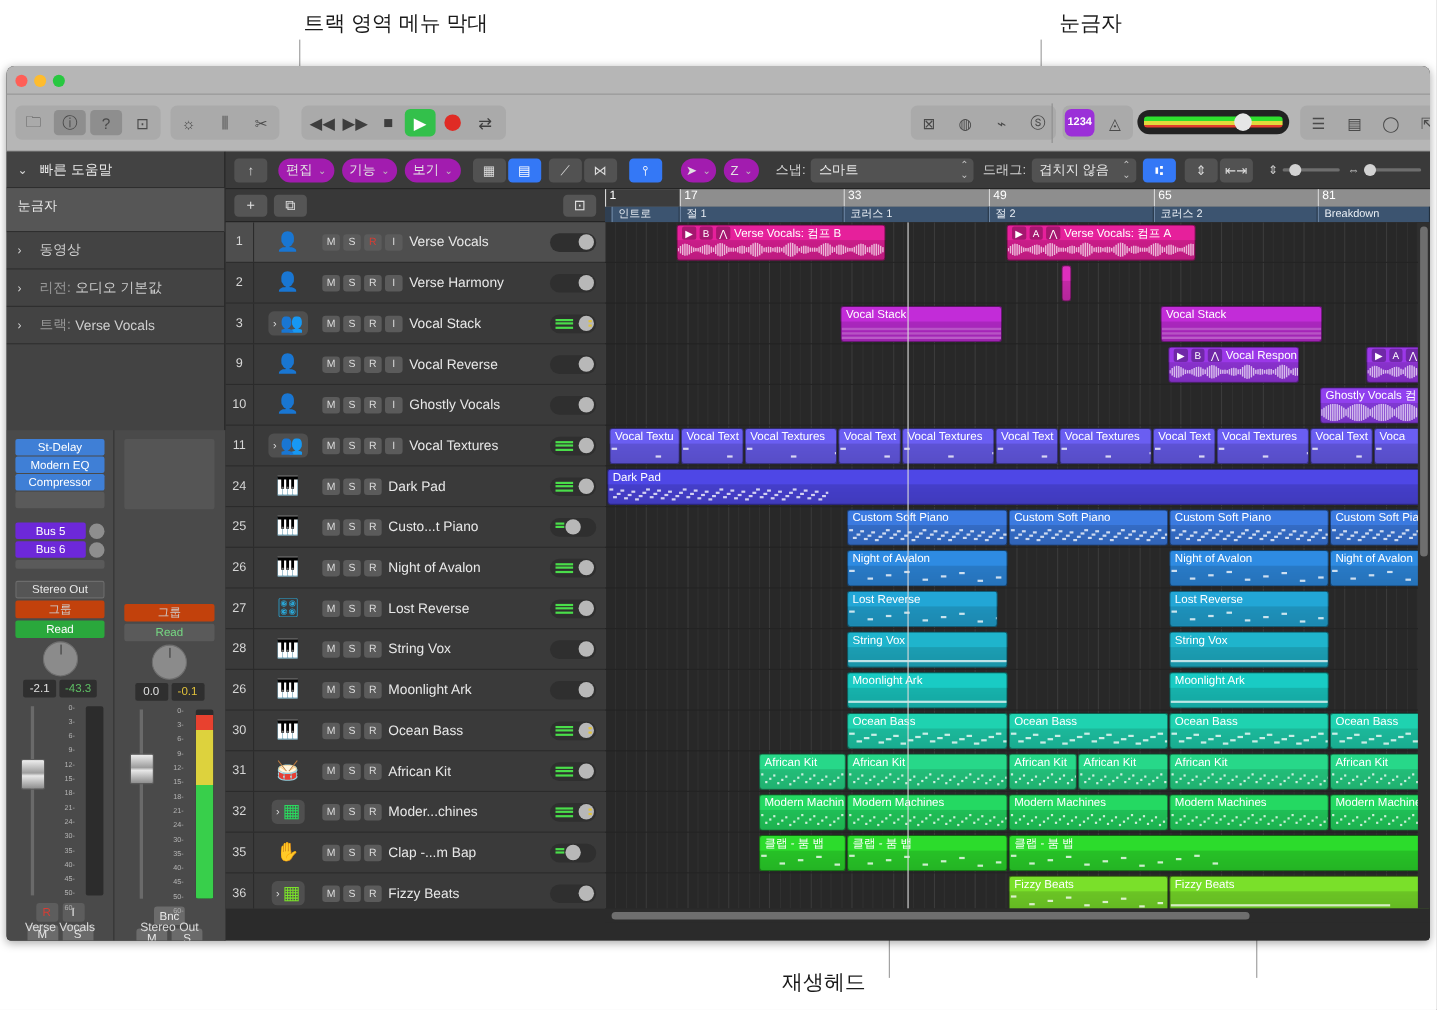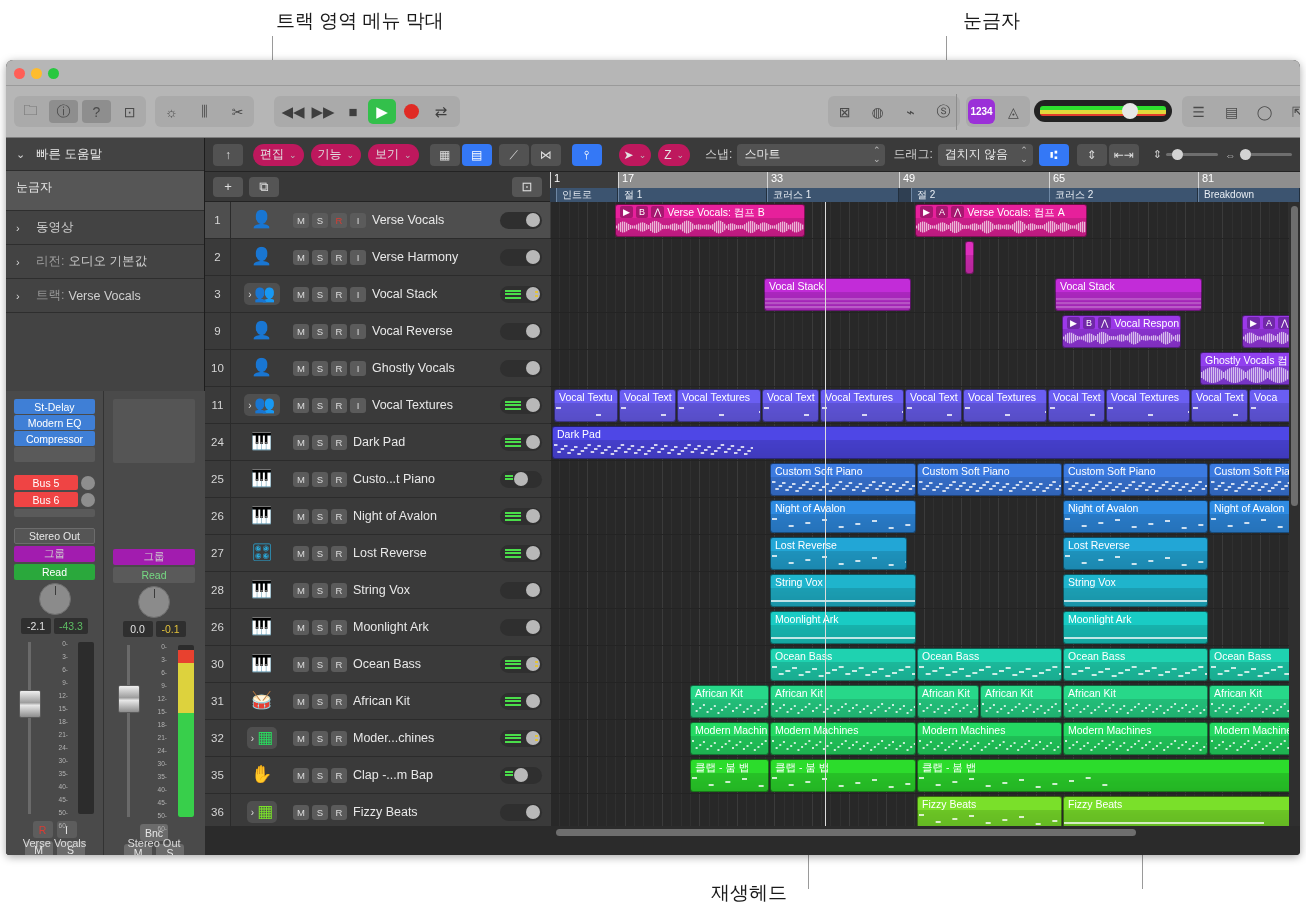--- a/index.html
+++ b/index.html
@@ -64,25 +64,25 @@
 
   
   #strips { position:absolute; left:0; top:253px; width:199px; height:464px; background:#4a4a4a; }
   .strip { position:absolute; top:0; width:98px; height:464px; }
   .strip.s1 { left:0; border-right:1px solid #333; }
   .strip.s2 { left:99px; }
   .slot { margin:0 8px 1px 8px; height:15px; background:#3f7fd6; color:#fff; font-size:10.5px;
           display:flex; align-items:center; justify-content:center; border-radius:2px; }
   .slot.empty { background:#5a5a5a; }
   .send-row { display:flex; align-items:center; margin:0 8px 2px 8px; }
-  .send { flex:1; height:15px; background:#ef4444; color:#fff; font-size:10.5px; display:flex; align-items:center; justify-content:center; border-radius:2px; }
+  .send { flex:1; height:15px; background:#6d28d9; color:#fff; font-size:10.5px; display:flex; align-items:center; justify-content:center; border-radius:2px; }
   .knob-sm { width:14px; height:14px; border-radius:50%; background:#8e8e8e; margin-left:3px; }
   .out { margin:0 8px 2px 8px; height:16px; background:#555; color:#e8e8e8; font-size:10.5px; border:1px solid #6c6c6c;
          display:flex; align-items:center; justify-content:center; border-radius:2px; }
-  .grp { margin:0 8px 2px 8px; height:16px; background:#a21caf; color:#cfcfcf; font-size:10.5px; display:flex; align-items:center; justify-content:center; border-radius:2px; }
+  .grp { margin:0 8px 2px 8px; height:16px; background:#c2410c; color:#cfcfcf; font-size:10.5px; display:flex; align-items:center; justify-content:center; border-radius:2px; }
   .auto { margin:0 8px 3px 8px; height:16px; font-size:10.5px; display:flex; align-items:center; justify-content:center; border-radius:2px; }
   .auto.on { background:#2aa83c; color:#fff; }
   .auto.off { background:#5a5a5a; color:#76d983; }
   .panknob { width:32px; height:32px; border-radius:50%; background:#8b8b8b; margin:2px auto 3px auto; position:relative; border:1px solid #6e6e6e; }
   .panknob:after{ content:""; position:absolute; left:50%; top:2px; width:1px; height:9px; background:#3b3b3b; }
   .valrow { display:flex; justify-content:center; gap:3px; margin-bottom:4px; }
   .val { background:#2f2f2f; color:#e2e2e2; font-size:10.5px; padding:2px 5px; border-radius:2px; min-width:30px; text-align:center; }
   .val.green { color:#5dbd63; }
   .val.yellow{ color:#e2c23b; }
   .fader-area { position:relative; height:180px; margin:0 8px; }
@@ -97,21 +97,21 @@
   .msrow { display:flex; justify-content:center; gap:4px; margin-top:3px; }
   .sqbtn { width:28px; height:17px; background:#6b6b6b; color:#e8e8e8; font-size:10.5px; border-radius:3px;
            display:flex; align-items:center; justify-content:center; }
   .sqbtn.red { color:#d73d34; background:#5d5d5d; width:20px;}
   .sqbtn.i { width:20px; background:#5d5d5d;}
   .stripname { position:absolute; bottom:6px; left:0; width:100%; text-align:center; color:#dcdcdc; font-size:11px; }
 
   
   #tmenu { position:absolute; left:199px; top:0; width:1095px; height:34px; background:#3a3a3a; border-bottom:1px solid #232323;
            display:flex; align-items:center; padding-left:8px; }
-  .mbtn { height:22px; background:#be185d; border-radius:11px; color:#e2e2e2; font-size:12px; display:flex; align-items:center;
+  .mbtn { height:22px; background:#a21caf; border-radius:11px; color:#e2e2e2; font-size:12px; display:flex; align-items:center;
           padding:0 7px; margin-right:7px;justify-content:center; }
   .mbtn .caret { margin-left:5px; color:#bdbdbd; font-size:9px; }
   .micon { width:30px; height:22px; background:#525252; border-radius:4px; display:flex; align-items:center; justify-content:center;
            color:#dcdcdc; font-size:12px; }
   .micon.blue { background:#3478f6; color:#fff; }
   .grp2 { display:flex; gap:2px; margin-right:7px; }
   .mlabel { color:#d3d3d3; font-size:12px; margin:0 5px 0 8px; }
   .mselect { height:22px; min-width:95px; background:#525252; border-radius:4px; color:#e8e8e8; font-size:12px;
              display:flex; align-items:center; justify-content:space-between; padding:0 5px 0 7px; }
   .stepper { color:#c0c0c0; font-size:9px; line-height:9px; text-align:center;}
@@ -483,21 +483,21 @@
           <div class="seg dark" style="left: 0px; width: 68px;">1</div>
           <div class="seg" style="left: 68px; width: 149px;">17</div>
           <div class="seg" style="left: 217px; width: 132px;">33</div>
           <div class="seg" style="left: 349px; width: 150px;">49</div>
           <div class="seg" style="left: 499px; width: 149px;">65</div>
           <div class="seg" style="left: 648px; width: 102px;">81</div>
           <div id="markers">
             <div class="marker" style="left: 6px; width: 62px;">인트로</div>
             <div class="marker" style="left: 68px; width: 149px;">절 1</div>
             <div class="marker" style="left: 217px; width: 132px;">코러스 1</div>
-            <div class="marker" style="left: 361px; width: 150px;">절 2</div>
+            <div class="marker" style="left: 349px; width: 150px;">절 2</div>
             <div class="marker" style="left: 499px; width: 149px;">코러스 2</div>
             <div class="marker" style="left: 648px; width: 102px;">Breakdown</div>
           </div>
         </div>
 
       <div id="tracklist">
           <div class="trow sel">
             <div class="tnum">1</div>
             <div class="ticonbox">
               <span style="display:inline-block;color:#ea2bb0;font-size:17px;line-height:18px;">👤</span>

